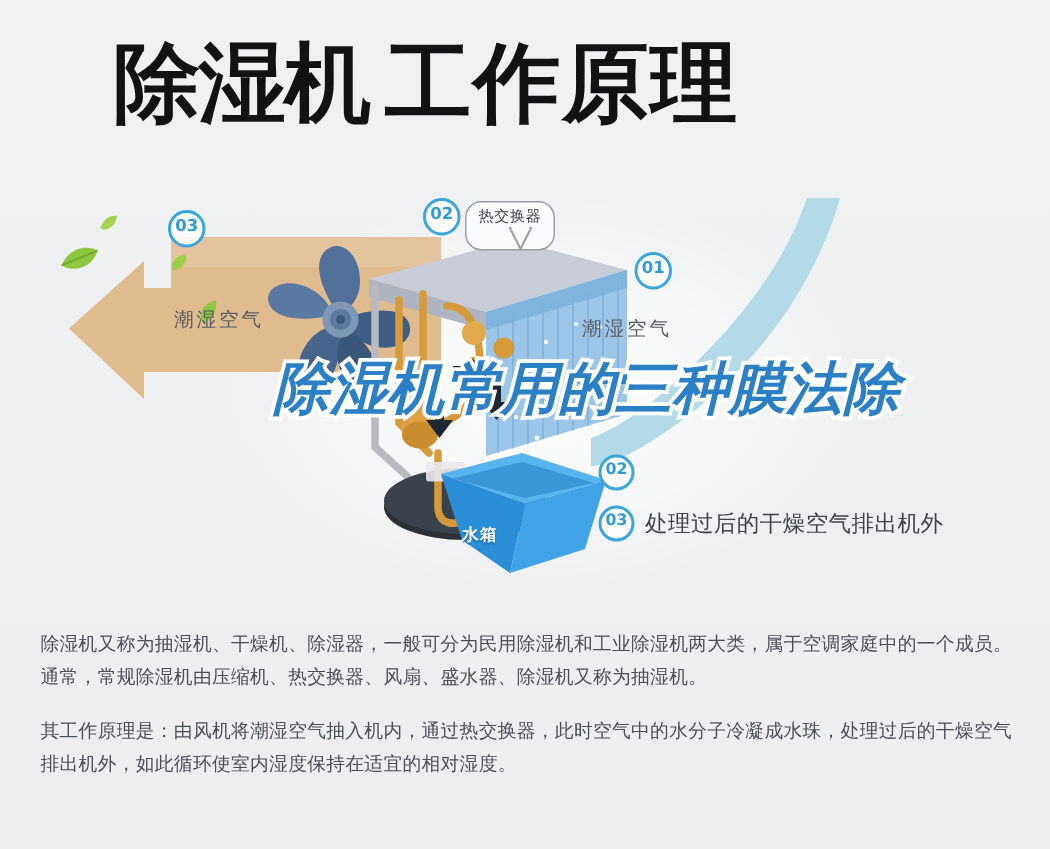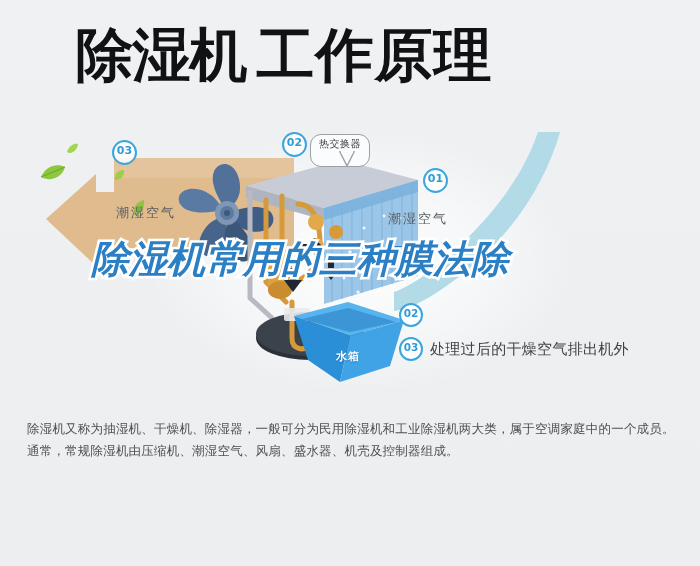--- a/index.html
+++ b/index.html
@@ -108,21 +108,21 @@
   
   .tank {
     position: absolute;
     left: 286px;
     top: 178px;
     width: 122px;
     height: 90px;
   }
   .tank-label {
     position: absolute;
-    left: 336px;
+    left: 308px;
     top: 227px;
     font-size: 11px;
     color: #ffffff;
     font-weight: 700;
     letter-spacing: 1px;
     text-shadow: 0 1px 1px rgba(0,60,120,0.45);
   }
 
   
   .badge {
@@ -173,21 +173,21 @@
   }
   .label-dry { left: 116px; top: 82px; }
   .label-humid { left: 388px; top: 88px; }
 
   
   .watermark {
     position: absolute;
     left: 0;
     top: 238px;
     width: 600px;
-    text-align: center;
+    text-align: right;
     z-index: 40;
     pointer-events: none;
   }
   .wm-line {
     font-family: "DejaVu Sans", "Liberation Sans", sans-serif;
     font-size: 38px;
     line-height: 43px;
     font-weight: 700;
     font-style: italic;
     color: #2b7fc4;
@@ -399,16 +399,17 @@
       <div class="legend-badge">03</div>
       <div class="legend-text">处理过后的干燥空气排出机外</div>
     </div>
   </div>
 
   <div class="watermark">
     <div class="wm-line">除湿机常用的三种膜法除</div>
   </div>
 
   <div class="copy">
-    <p class="para">除湿机又称为抽湿机、干燥机、除湿器，一般可分为民用除湿机和工业除湿机两大类，属于空调家庭中的一个成员。通常，常规除湿机由压缩机、潮湿空气、风扇、盛水器、机壳及控制器组成。</p>
+    <p class="para">除湿机又称为抽湿机、干燥机、除湿器，一般可分为民用除湿机和工业除湿机两大类，属于空调家庭中的一个成员。通常，常规除湿机由压缩机、热交换器、风扇、盛水器、除湿机又称为抽湿机。</p>
+    <p class="para">其工作原理是：由风机将潮湿空气抽入机内，通过热交换器，此时空气中的水分子冷凝成水珠，处理过后的干燥空气排出机外，如此循环使室内湿度保持在适宜的相对湿度。</p>
   </div>
 
 </div>
 
 </body></html>

